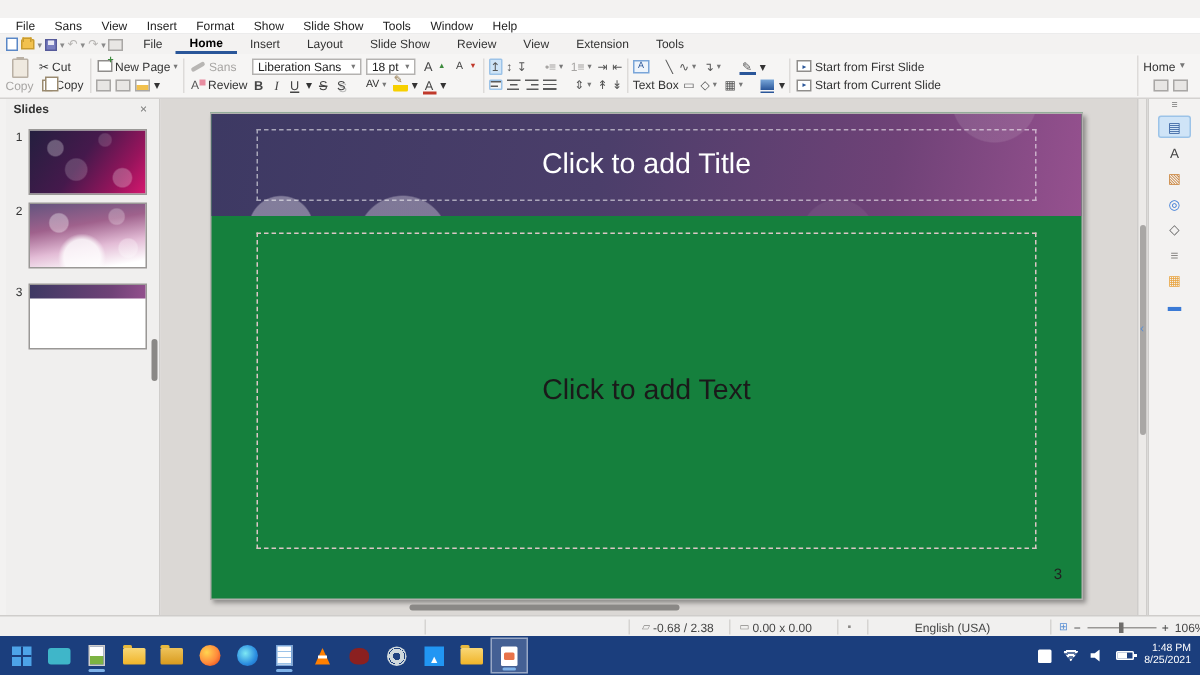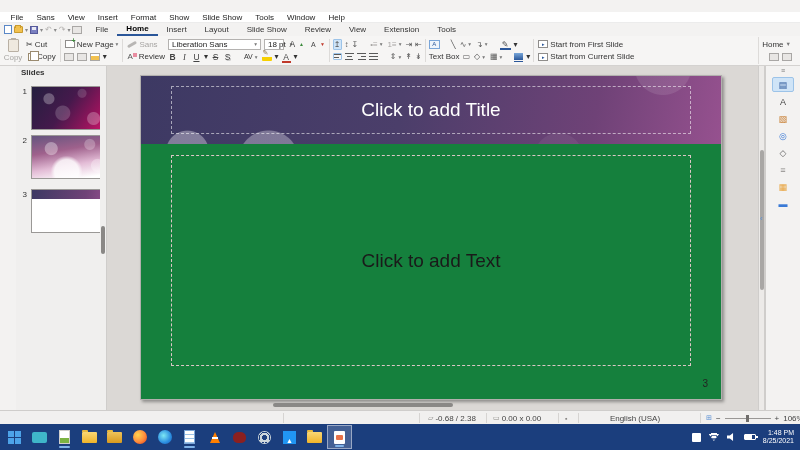--- a/index.html
+++ b/index.html
@@ -66,21 +66,21 @@
   .ic-tbox{width:11px;height:9px;border:1px solid #7aa5d8;display:inline-flex;align-items:center;justify-content:center;font-size:6px;color:#2a5699;background:#eef4fb}
   .pen-line{position:relative;width:11px;text-align:center;color:#555;font-size:8px}
   .pen-line::after{content:"";position:absolute;left:0;right:0;bottom:-1px;height:2px;background:#2a5699}
   .ic-fill{width:9px;height:7px;background:linear-gradient(#79a7d9,#2a5699);position:relative}
   .ic-fill::after{content:"";position:absolute;left:0;right:0;bottom:-2px;height:1.5px;background:#2a5699}
   .ic-present{width:10px;height:8px;border:1px solid #8f8d8b;background:#fff;display:inline-flex;align-items:center;justify-content:center;font-size:5px;color:#2a5699;flex:0 0 auto}
   .rgrp{margin-left:auto;display:flex;flex-direction:column;justify-content:space-between;padding:1px 6px 1px 2px;border-left:1px solid #dddbd9}
   .rgrp .trow{justify-content:flex-end}
 
   
-  .slides-panel{position:absolute;left:16px;top:66px;width:100px;height:344px;background:#f0efee;border-right:1px solid #cfcdcb}
+  .slides-panel{position:absolute;left:4px;top:66px;width:100px;height:344px;background:#f0efee;border-right:1px solid #cfcdcb}
   .sp-head{display:flex;justify-content:space-between;align-items:center;padding:2px 5px;color:#333;font-weight:bold}
   .sp-close{color:#777;font-weight:normal}
   .thumb-wrap{position:absolute;left:3px;width:94px;display:flex;gap:4px}
   .thumb-num{width:8px;text-align:right;color:#333;padding-top:1px}
   .thumb{width:79px;height:44px;border:1px solid #9a9896;flex:0 0 auto}
   .thumb1{background:
     radial-gradient(circle at 22% 28%,rgba(255,255,255,.28) 0 5px,transparent 6px),
     radial-gradient(circle at 40% 62%,rgba(255,255,255,.18) 0 7px,transparent 8px),
     radial-gradient(circle at 80% 75%,rgba(255,255,255,.25) 0 6px,transparent 7px),
     radial-gradient(circle at 65% 15%,rgba(255,255,255,.15) 0 4px,transparent 5px),
@@ -245,25 +245,25 @@
       </div>
       <div class="trow">
         <span class="tbtn">
             <span class="ic-clear">A</span>
             <span style="margin-left:4px">Review</span>
           </span>
       </div>
     </div>
     <div class="tgroup">
       <div class="trow">
-        <span class="combo" style="width:93px">
+        <span class="combo" style="width:73px">
             <span>Liberation Sans</span>
             <span class="dd">▾</span>
           </span>
-        <span class="combo" style="width:20px">
+        <span class="combo" style="width:33px">
             <span>18 pt</span>
             <span class="dd">▾</span>
           </span>
         <span class="tbtn">
             <span class="fmt">A</span>
             <span style="font-size:5px;color:#3d8b3d">▲</span>
           </span>
         <span class="tbtn">
             <span class="fmt" style="font-size:7px">A</span>
             <span style="font-size:5px;color:#c0392b">▼</span>

